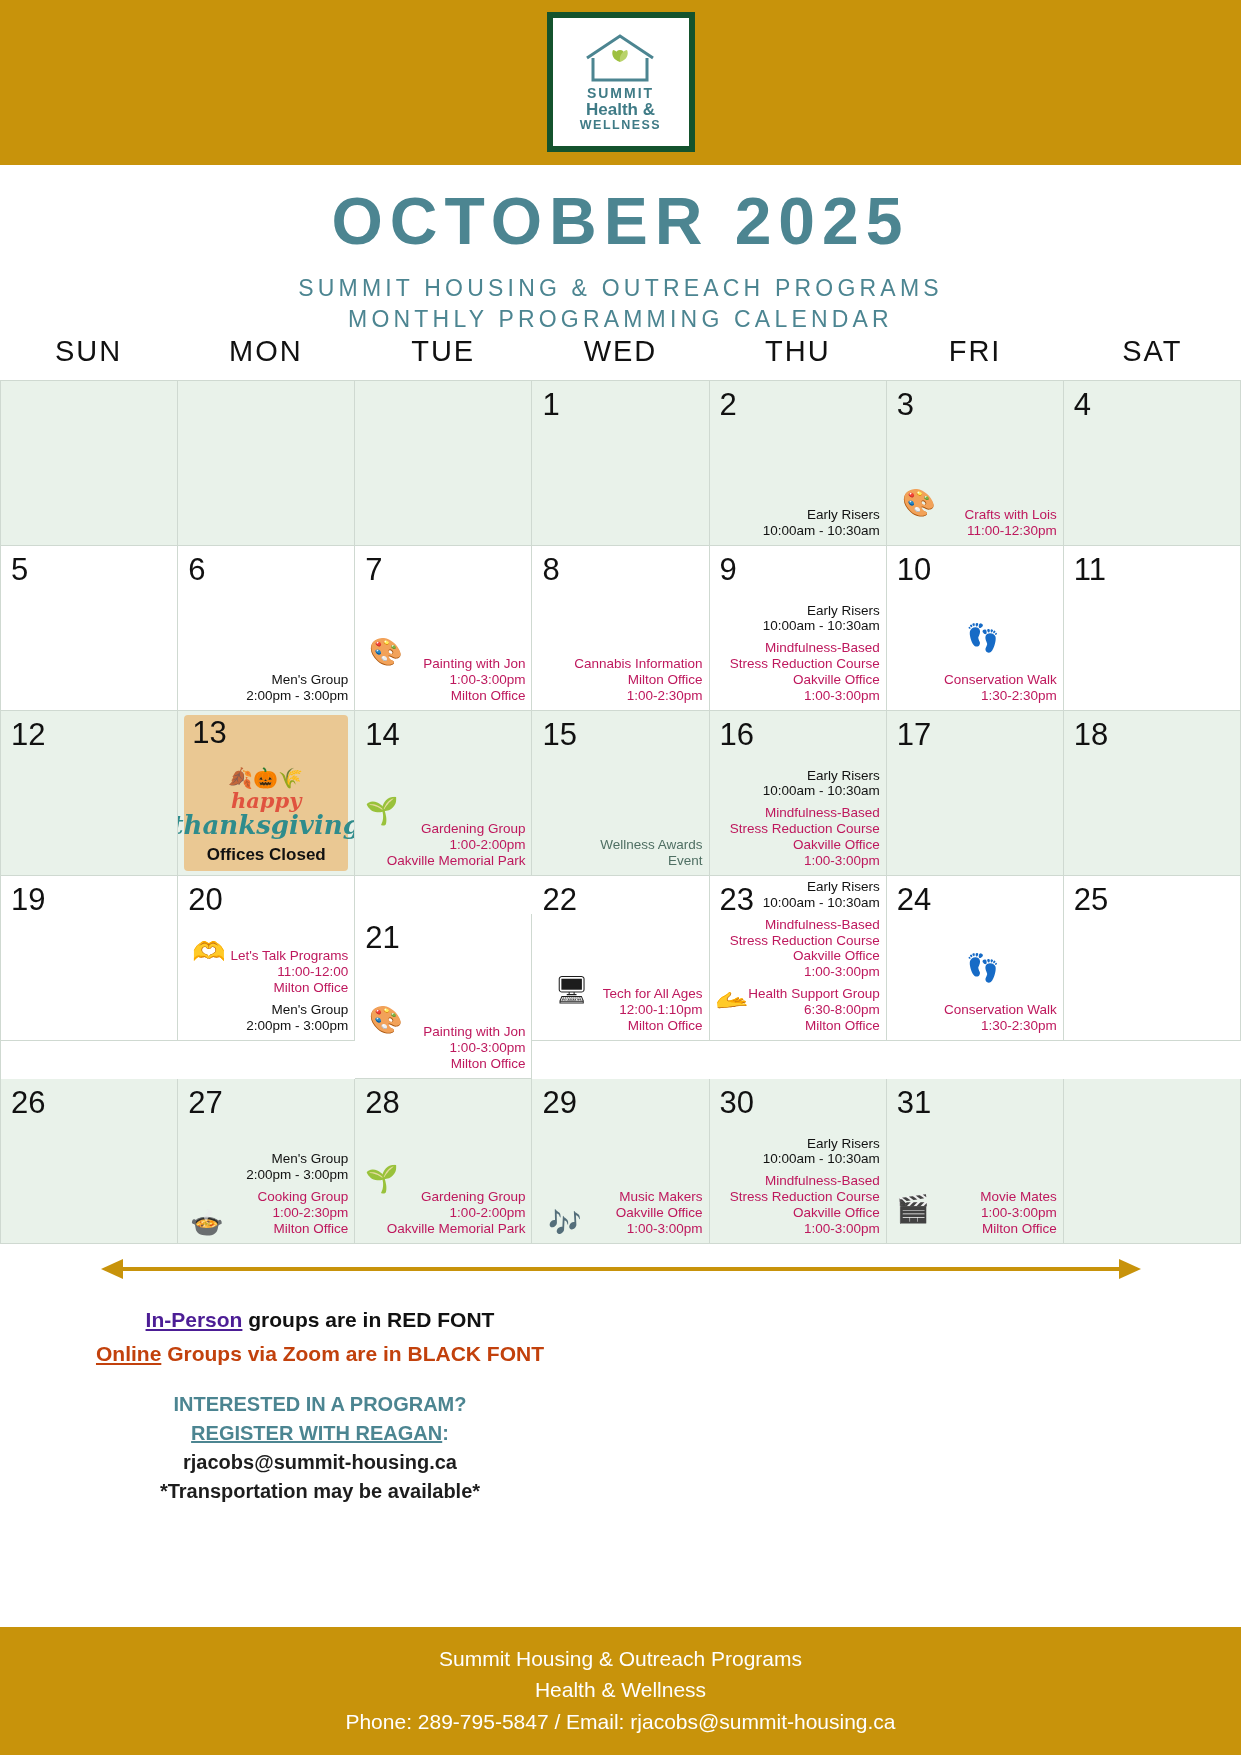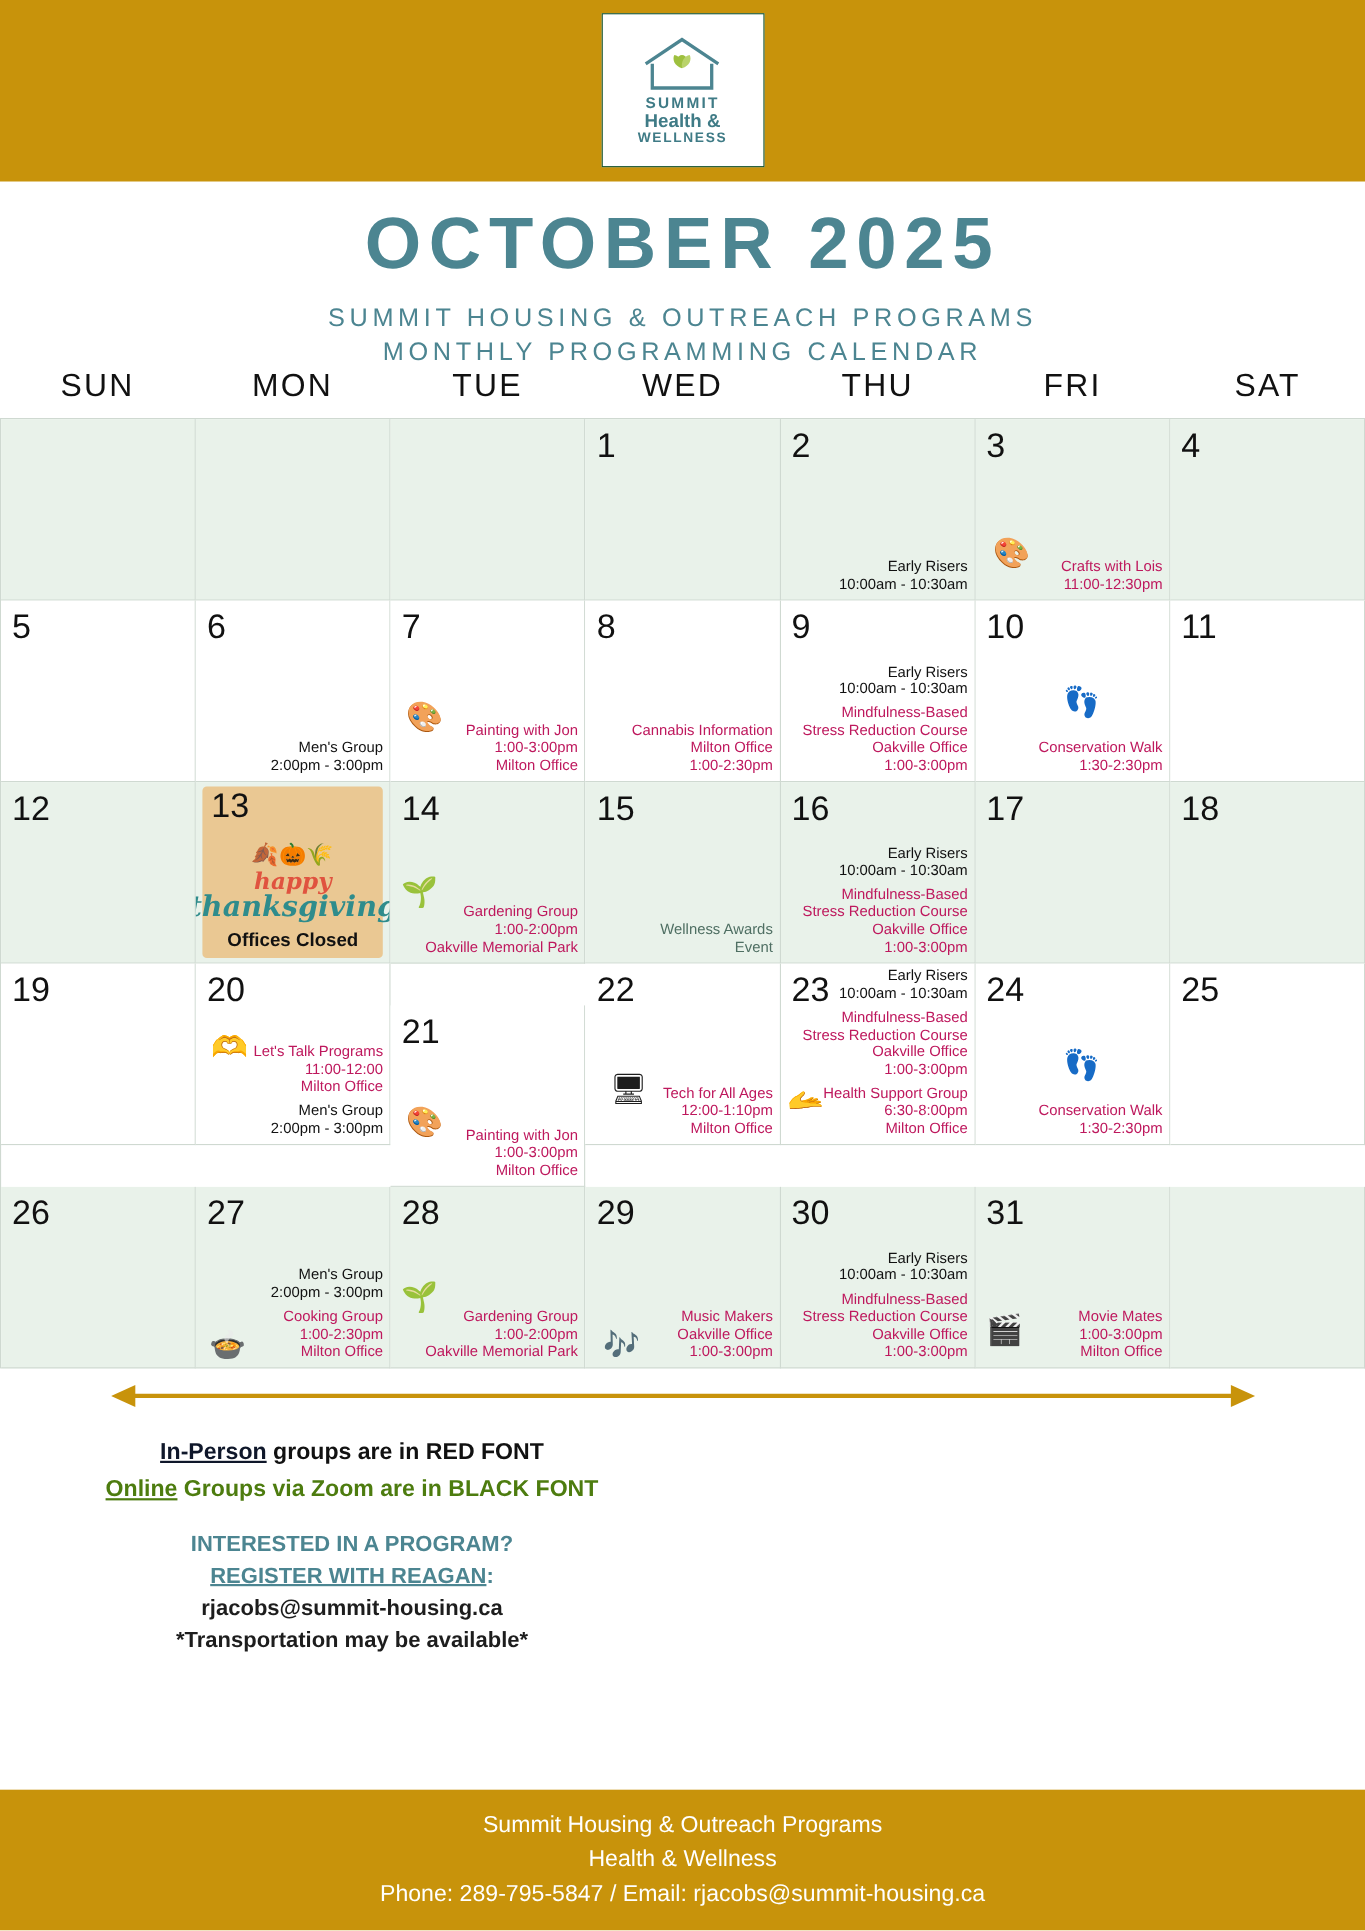--- a/index.html
+++ b/index.html
@@ -17,21 +17,21 @@
     height: 165px;
     background: #c8930b;
     position: relative;
   }
   .logo-box {
     position: absolute;
     left: 50%; transform: translateX(-50%);
     top: 12px;
     width: 148px; height: 140px;
     background: #ffffff;
-    border: 1px solid #14532d;
+    border: 6px solid #14532d;
     display: flex; align-items: center; justify-content: center;
   }
   .logo-inner { text-align:center; line-height:1.05; }
   .logo-svg { display:block; margin: 0 auto 2px; }
   .logo-t1 { font-size: 14px; letter-spacing: 2px; color:#3f7b86; font-weight:700; }
   .logo-t2 { font-size: 17px; color:#3f7b86; font-weight:700; }
   .logo-t3 { font-size: 12.5px; letter-spacing: 1.5px; color:#3f7b86; font-weight:700; }
 
   
   .title-wrap { text-align:center; padding-top: 18px; }
@@ -102,22 +102,22 @@
   
   .arrow-wrap { padding: 14px 0 4px; display:flex; justify-content:center; }
   .arrow-svg { display:block; }
 
   
   .bottom {
     display:flex; gap: 24px; padding: 10px 30px 0 40px; align-items:flex-start;
   }
   .bleft { width: 560px; text-align:center; padding-top: 14px; }
   .bl1 { font-size: 21px; font-weight:700; color:#111; }
-  .bl1 .red { color:#0f172a; text-decoration: underline; }
-  .bl2 { font-size: 21px; font-weight:700; color:#4d7c0f; margin-top: 10px; }
+  .bl1 .red { color:#4c1d95; text-decoration: underline; }
+  .bl2 { font-size: 21px; font-weight:700; color:#c2410c; margin-top: 10px; }
   .bl2 .u { text-decoration: underline; }
   .bl3 { margin-top: 24px; font-size: 20px; font-weight:700; color:#4c8591; line-height:1.45; }
   .bl3 .u { text-decoration: underline; }
   .bl3 .dark { color:#1d1d1d; font-weight:700; }
   .bright {
     flex:1; background:#bcdfc8; border-radius: 16px;
     padding: 22px 26px; text-align:center;
     font-size: 22px; font-weight:700; color:#111; line-height:1.5;
   }
   .bright .u { text-decoration: underline; }

